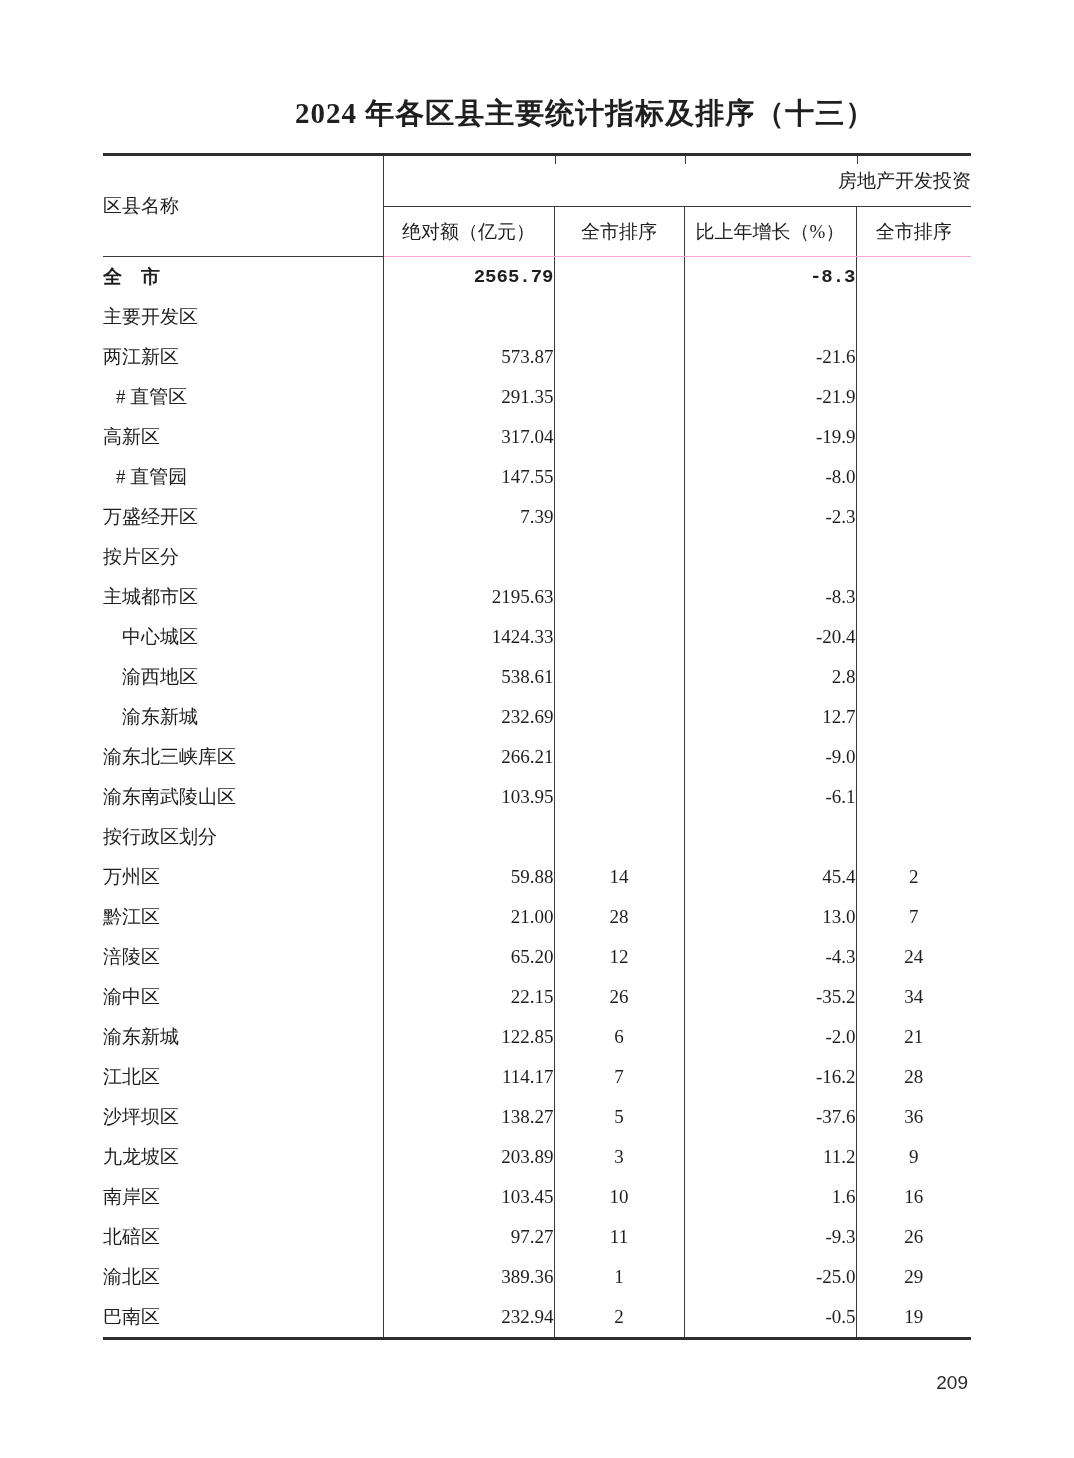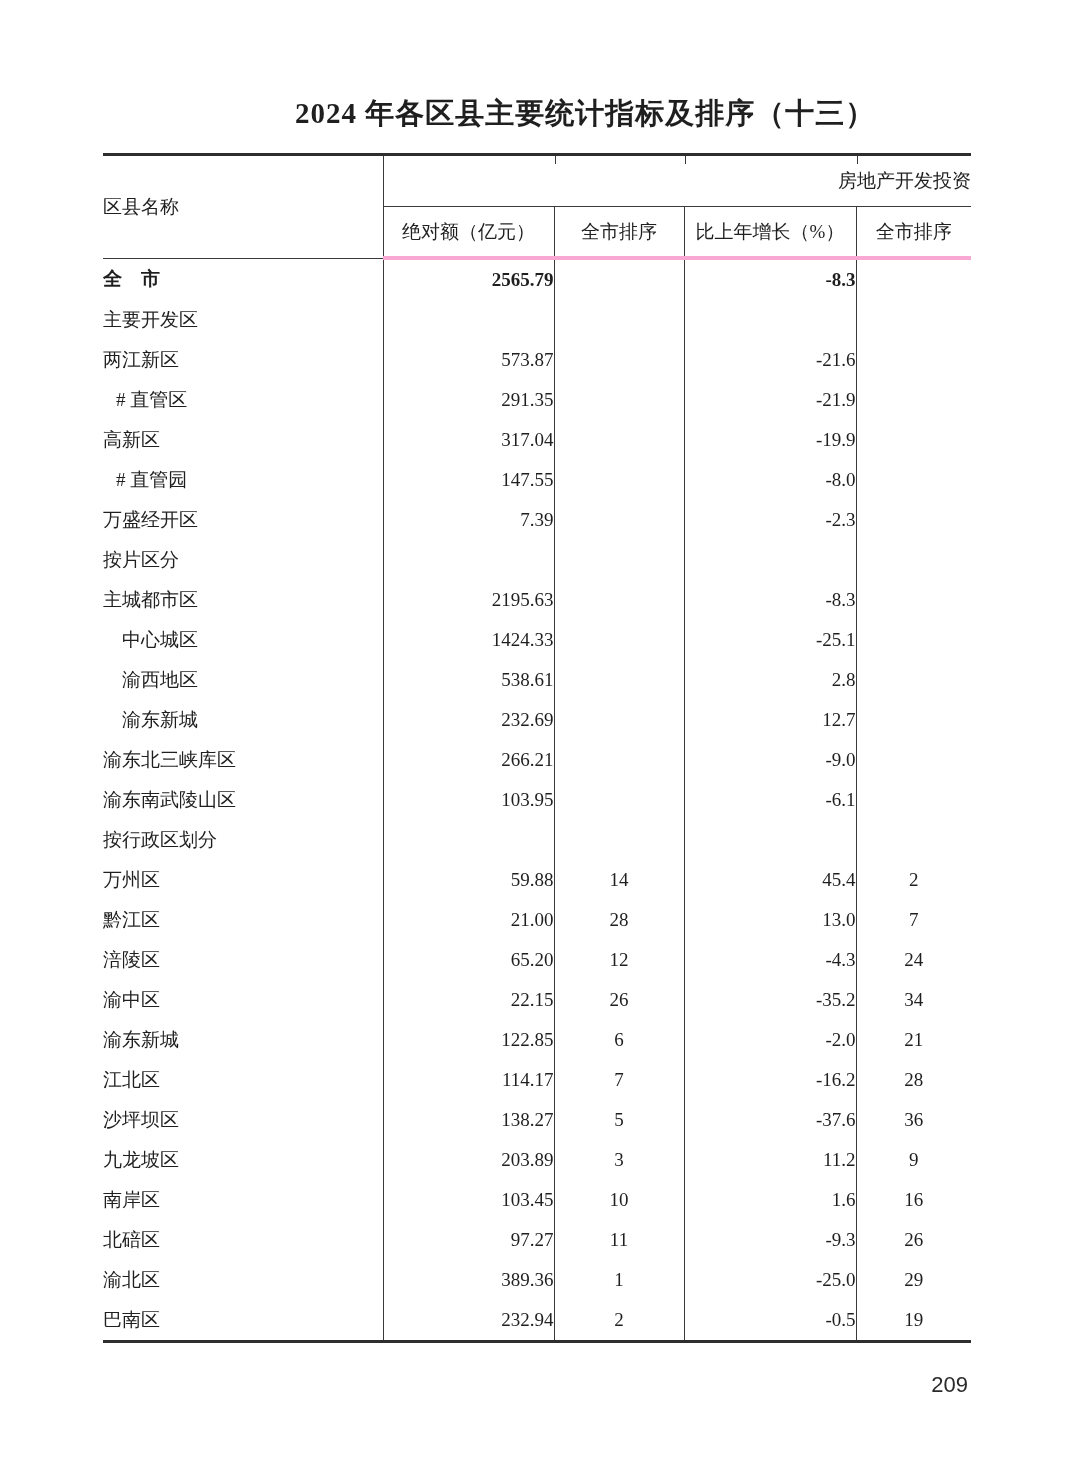--- a/index.html
+++ b/index.html
@@ -54,41 +54,41 @@
     justify-content: flex-end;
   }
   .stub {
     position: absolute;
     top: 0; width: 1px; height: 8px;
     background: #3a3a3a;
   }
   tr.subhead th {
     height: 49px;
     border-right: 1px solid #3a3a3a;
-    border-bottom: 4px solid #f9a8d4;
+    border-bottom: 1px solid #f9a8d4;
     text-align: center;
   }
   tr.subhead th.last { border-right: none; }
   tbody td { height: 40px; border-right: 1px solid #3a3a3a; }
   tbody td:last-child { border-right: none; }
   td.c-name   { text-align: left;  padding-left: 9px; }
   td.c-abs    { text-align: right; padding-right: 48px; margin-left: 44px; }
   td.c-rank1  { text-align: center; }
   td.c-growth { text-align: right; padding-right: 64px; margin-top: 8px; }
   td.c-rank2  { text-align: center; }
-  tr.row-total td { font-weight: bold; }
+  tr.row-total td { font-weight: bold; font-family: Liberation Mono, monospace; }
   tr.row-section td.c-name { font-weight: normal; }
   tr.row-hash td.c-name   { padding-left: 13px; }
   tr.row-indent td.c-name { padding-left: 19px; }
   .page-number {
     position: absolute;
     top: 1372px;
     right: 106px;
     font-family: "Liberation Sans", "DejaVu Sans", sans-serif;
-    font-size: 22px;
+    font-size: 19px;
     color: #2a2a2a;
   }
 </style>
 </head>
 <body>
 
 <div class="page-title">2024 年各区县主要统计指标及排序（十三）</div>
 
 <div class="table-wrap">
   <table class="stats">
@@ -179,21 +179,21 @@
     <td class="c-name">主城都市区</td>
     <td class="c-abs">2195.63</td>
     <td class="c-rank1"></td>
     <td class="c-growth">-8.3</td>
     <td class="c-rank2"></td>
   </tr>
         <tr class="row-indent">
     <td class="c-name">中心城区</td>
     <td class="c-abs">1424.33</td>
     <td class="c-rank1"></td>
-    <td class="c-growth">-25.1</td>
+    <td class="c-growth">-20.4</td>
     <td class="c-rank2"></td>
   </tr>
         <tr class="row-indent">
     <td class="c-name">渝西地区</td>
     <td class="c-abs">538.61</td>
     <td class="c-rank1"></td>
     <td class="c-growth">2.8</td>
     <td class="c-rank2"></td>
   </tr>
         <tr class="row-indent">

